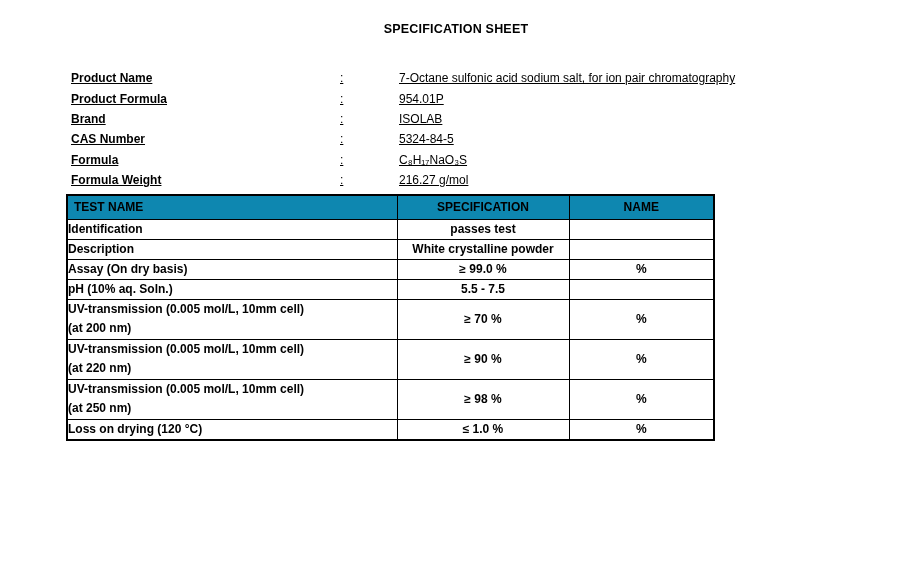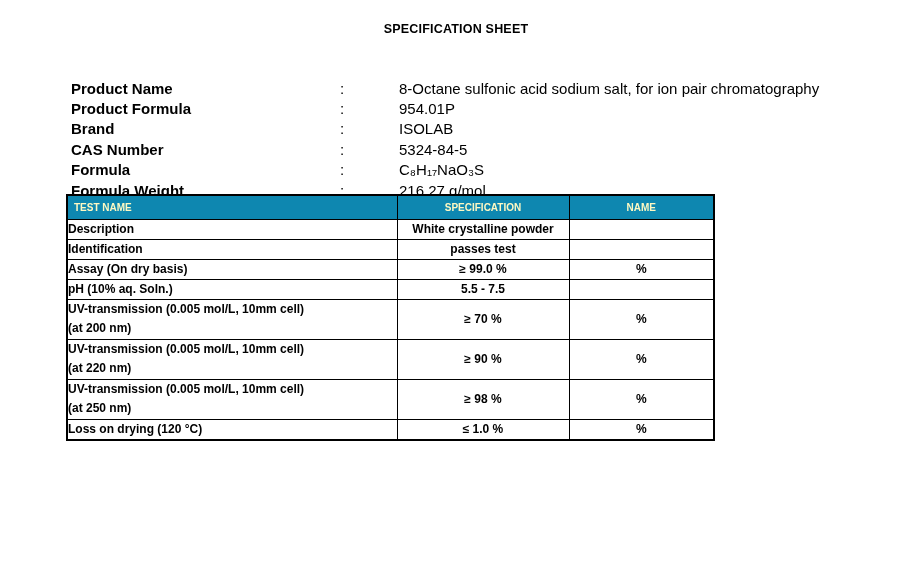--- a/index.html
+++ b/index.html
@@ -24,26 +24,27 @@
     left: 0;
     width: 912px;
     text-align: center;
     font-size: 12.5px;
     font-weight: bold;
     letter-spacing: 0.2px;
   }
   .info-block {
     position: absolute;
     left: 71px;
-    top: 78px;
+    top: 68px;
     display: grid;
     grid-template-columns: 269px 59px auto;
     grid-auto-rows: 20.4px;
     align-items: center;
-    font-size: 15px;
+    font-size: 12px;
+    text-decoration: underline;
   }
   .info-label { font-weight: bold; }
   .info-sep   { font-weight: normal; }
   .info-value { font-weight: normal; white-space: nowrap; }
   table.spec-table {
     position: absolute;
     left: 66px;
     top: 194px;
     width: 647px;
     border-collapse: collapse;
@@ -56,22 +57,22 @@
     font-weight: bold;
     padding: 0;
     overflow: hidden;
   }
   table.spec-table thead tr { height: 24px; }
   .col-test { width: 330px; }
   .col-spec { width: 172px; }
   .col-unit { width: 145px; }
   th.hdr {
     background: #0e87b0;
-    color: #fef9c3;
-    font-size: 10px;
+    color: #000000;
+    font-size: 12px;
   }
   th.hdr.left { text-align: left; padding-left: 6px; }
   th.hdr.center { text-align: center; }
   td.test-cell {
     text-align: left;
     padding-left: 5px;
     white-space: pre-line;
     line-height: 19px;
   }
   td.center-cell { text-align: center; vertical-align: middle; }
@@ -81,21 +82,21 @@
 </head>
 <body>
 
 <div class="page">
 
   <div class="doc-title">SPECIFICATION SHEET</div>
 
   <div class="info-block">
     <span class="info-label">Product Name</span>
     <span class="info-sep">:</span>
-    <span class="info-value">8-Octane sulfonic acid sodium salt, for ion pair chromatography</span>
+    <span class="info-value">7-Octane sulfonic acid sodium salt, for ion pair chromatography</span>
 
     <span class="info-label">Product Formula</span>
     <span class="info-sep">:</span>
     <span class="info-value">954.01P</span>
 
     <span class="info-label">Brand</span>
     <span class="info-sep">:</span>
     <span class="info-value">ISOLAB</span>
 
     <span class="info-label">CAS Number</span>
@@ -119,27 +120,27 @@
     </colgroup>
     <thead>
       <tr>
         <th class="hdr left">TEST NAME</th>
         <th class="hdr center">SPECIFICATION</th>
         <th class="hdr center">NAME</th>
       </tr>
     </thead>
     <tbody>
       <tr class="r20">
-        <td class="test-cell">Description</td>
-        <td class="center-cell">White crystalline powder</td>
+        <td class="test-cell">Identification</td>
+        <td class="center-cell">passes test</td>
         <td class="center-cell"></td>
       </tr>
       <tr class="r20">
-        <td class="test-cell">Identification</td>
-        <td class="center-cell">passes test</td>
+        <td class="test-cell">Description</td>
+        <td class="center-cell">White crystalline powder</td>
         <td class="center-cell"></td>
       </tr>
       <tr class="r20">
         <td class="test-cell">Assay (On dry basis)</td>
         <td class="center-cell">≥ 99.0 %</td>
         <td class="center-cell">%</td>
       </tr>
       <tr class="r20">
         <td class="test-cell">pH (10% aq. Soln.)</td>
         <td class="center-cell">5.5 - 7.5</td>

